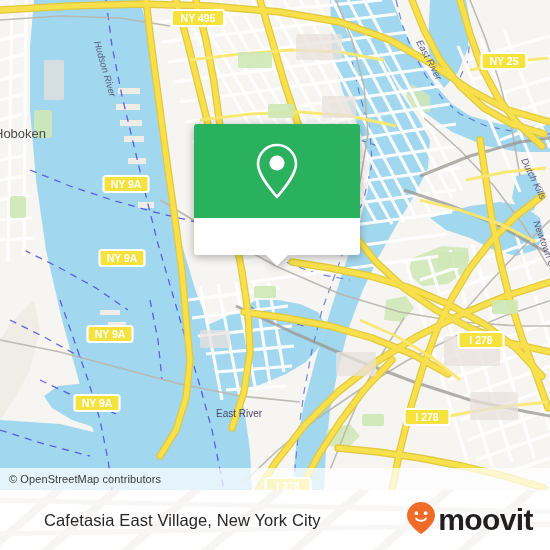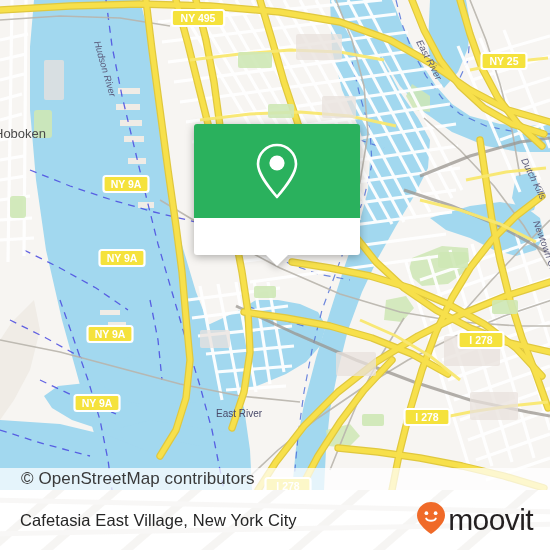--- a/index.html
+++ b/index.html
@@ -19,21 +19,21 @@
   .map svg{position:absolute;left:0;top:0;display:block;}
 
   
   .attrib{
     position:absolute;left:0;bottom:0;width:550px;height:22px;
     background:rgba(255,255,255,0.72);
     display:flex;align-items:center;
     z-index:40;
   }
   .attrib span{
-    font-size:17px;color:#3a3a3a;padding-left:21px;letter-spacing:.1px;
+    font-size:11px;color:#3a3a3a;padding-left:9px;letter-spacing:.1px;
     white-space:nowrap;
   }
 
   
   .popup{
     position:absolute;left:194px;top:124px;width:166px;
     z-index:60;
     filter:drop-shadow(0 2px 4px rgba(0,0,0,0.30));
   }
   .popup-head{
@@ -63,28 +63,29 @@
   .footer{
     position:absolute;left:0;top:490px;width:550px;height:60px;
     background:#ffffff;overflow:hidden;
     display:flex;align-items:center;justify-content:space-between;
   }
   .footer-bg{position:absolute;left:0;top:0;opacity:.55;}
   .footer-title{
     position:relative;z-index:2;
     font-size:16.5px;color:#262626;padding-left:20px;white-space:nowrap;
     letter-spacing:.1px;
+    margin-left:24px;
   }
   .brand{
     position:relative;z-index:2;display:flex;align-items:center;
     padding-right:17px;gap:2px;
   }
   .brand-word{
     font-size:30px;color:#231f20;letter-spacing:-.6px;line-height:1;
-    font-weight:400;
+    font-weight:700;
   }
   
 </style>
 </head>
 <body>
 
 <div id="app">
 
   <div class="map">
     <svg width="550" height="490" viewBox="0 0 550 490" xmlns="http://www.w3.org/2000/svg">

